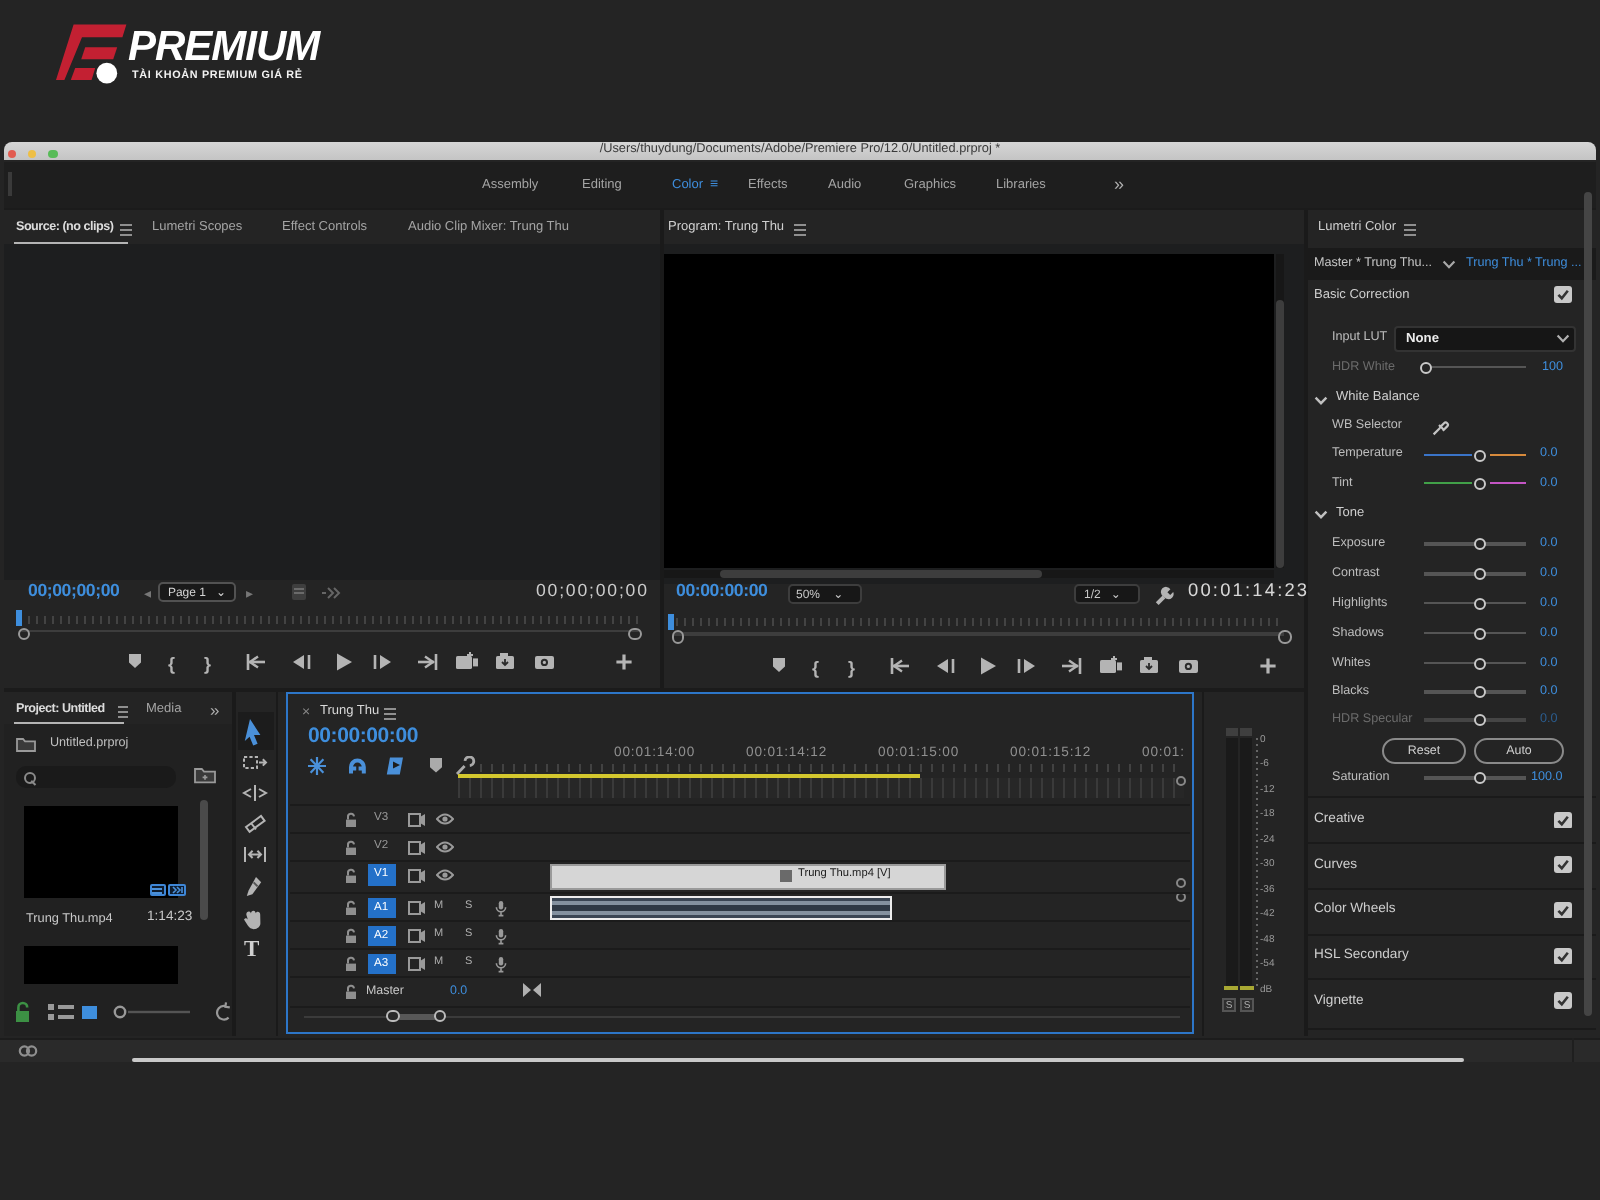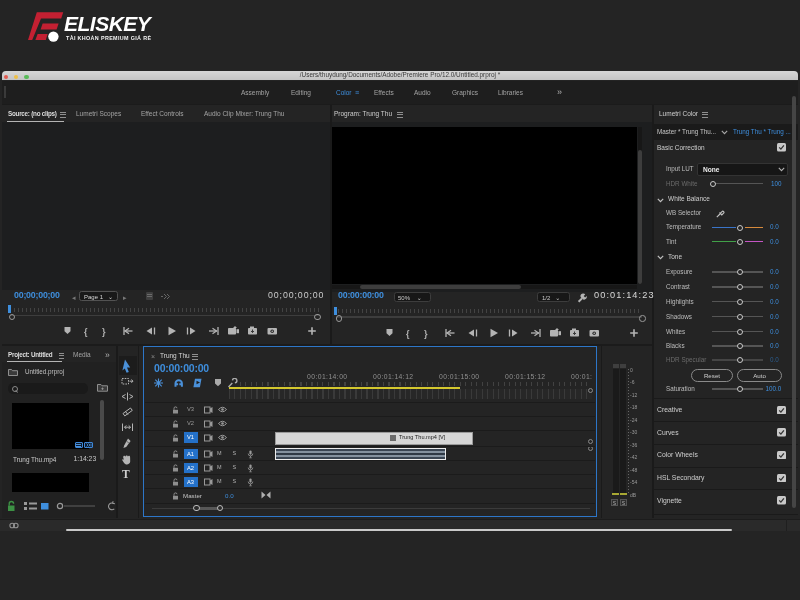--- a/index.html
+++ b/index.html
@@ -6,21 +6,21 @@
 </style></head><body>
 <div id="p">
 <svg class="a" style="left:27px;top:10px" width="42" height="34" viewBox="0 0 42 34">
 <g fill="#c32032">
 <path d="M 9.8,2.2 L 36.2,2.2 L 34.2,8.6 L 14.0,8.6 L 5.2,30.0 L 1.0,30.0 Z"></path>
 <path d="M 15.6,13.6 L 31.6,13.6 L 29.6,19.6 L 13.6,19.6 Z"></path>
 <path d="M 10.6,24.0 L 20.6,24.0 L 18.8,30.0 L 8.4,30.0 Z"></path>
 </g>
 <circle cx="26.4" cy="26.6" r="5.2" fill="#ffffff"></circle>
 </svg>
-<div class="a" style="left:64px;top:13px;font-size:21px;color:#ffffff;font-weight:bold;font-style:italic;letter-spacing:-0.5px;">ELISKEY</div>
+<div class="a" style="left:64px;top:13px;font-size:21px;color:#ffffff;font-weight:bold;font-style:italic;letter-spacing:-0.5px;">PREMIUM</div>
 <div class="a" style="left:66px;top:35.5px;font-size:5.4px;color:#f2f2f2;font-weight:bold;letter-spacing:0.35px;">TÀI KHOẢN PREMIUM GIÁ RẺ</div>
 <div class="a" style="left:2px;top:70.5px;width:796px;height:9px;background:linear-gradient(#d6d6d6,#c4c4c4);border-radius:4px 4px 0 0"></div>
 <div class="a" style="left:4.199999999999999px;top:74.5px;width:4.2px;height:4.2px;border-radius:50%;background:#e25b50"></div>
 <div class="a" style="left:14.299999999999999px;top:74.5px;width:4.2px;height:4.2px;border-radius:50%;background:#eebf45"></div>
 <div class="a" style="left:24.4px;top:74.5px;width:4.2px;height:4.2px;border-radius:50%;background:#58bb58"></div>
 <div class="a" style="left:400px;top:72.4px;transform:translateX(-50%);font-size:6.4px;color:#3a3a3a">/Users/thuydung/Documents/Adobe/Premiere Pro/12.0/Untitled.prproj *</div>
 <div class="a" style="left:2px;top:79.5px;width:796px;height:438.5px;background:#242424;"></div>
 <div class="a" style="left:2px;top:80.5px;width:796px;height:23px;background:#1e1e1e;"></div>
 <div class="a" style="left:4px;top:86px;width:1.5px;height:12px;background:#3a3a3a;"></div>
 <div class="a" style="left:241px;top:89.5px;font-size:6.5px;color:#a4a4a4;font-weight:normal;">Assembly</div>

